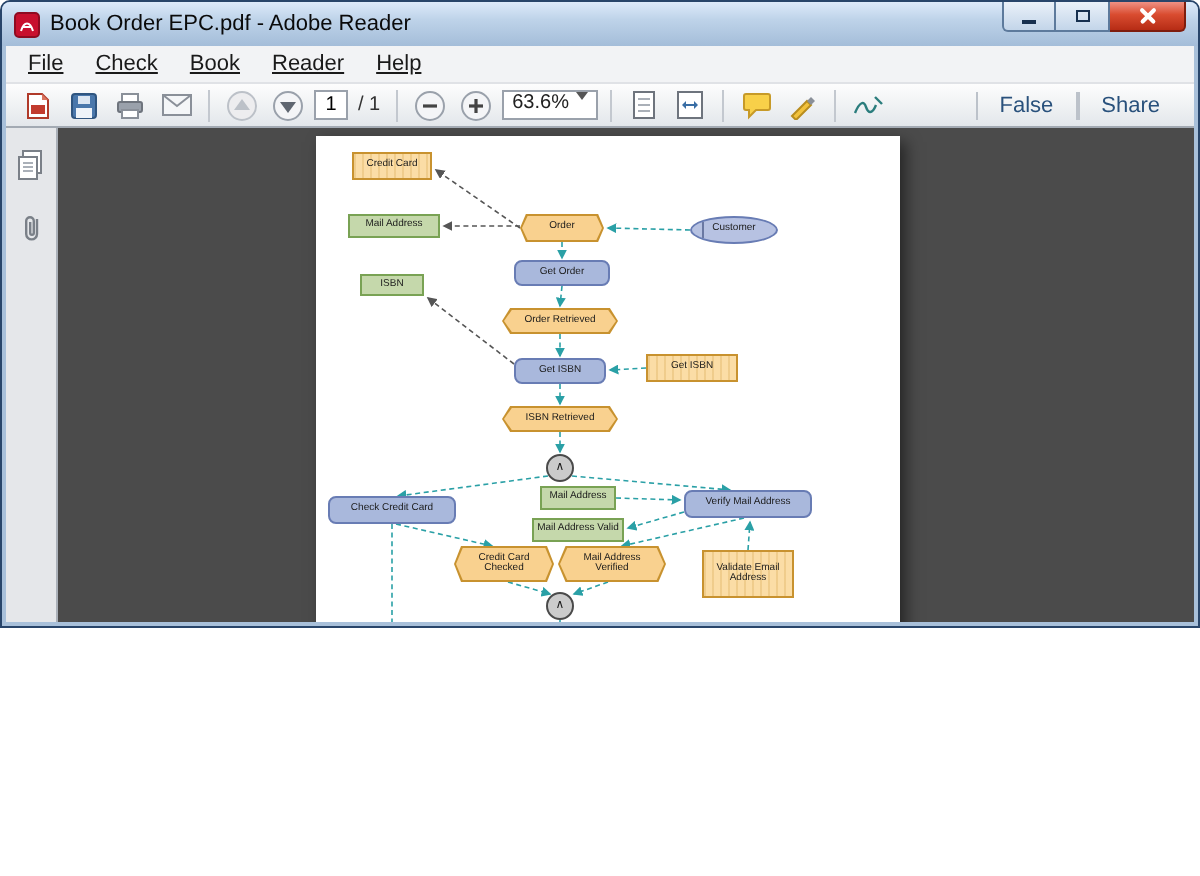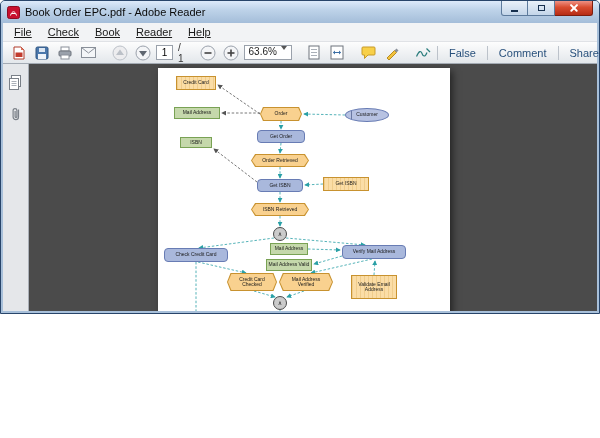--- a/index.html
+++ b/index.html
@@ -218,21 +218,20 @@
         <svg width="17" height="13">
           <path d="M1.5 10.5 C4 4.5,6 4.5,7 7.5 S10 11.5,12 6.5" fill="none" stroke="#2b7d7d" stroke-width="1.2"></path>
           <path d="M11.5 2.5 l3.5 3.5" stroke="#2b7d7d" stroke-width="1.2"></path>
         </svg>
       </div>
 
       <div class="right-group">
         <div class="rsep"></div>
         <div class="rbtn">False</div>
         <div class="rsep"></div>
-        <div class="rbtn">Comment</div>
         <div class="rsep"></div>
         <div class="rbtn">Share</div>
       </div>
     </div>
 
     <div class="content">
 
       <div class="sidebar">
         <div class="sbtn">
           <svg width="15" height="15">

